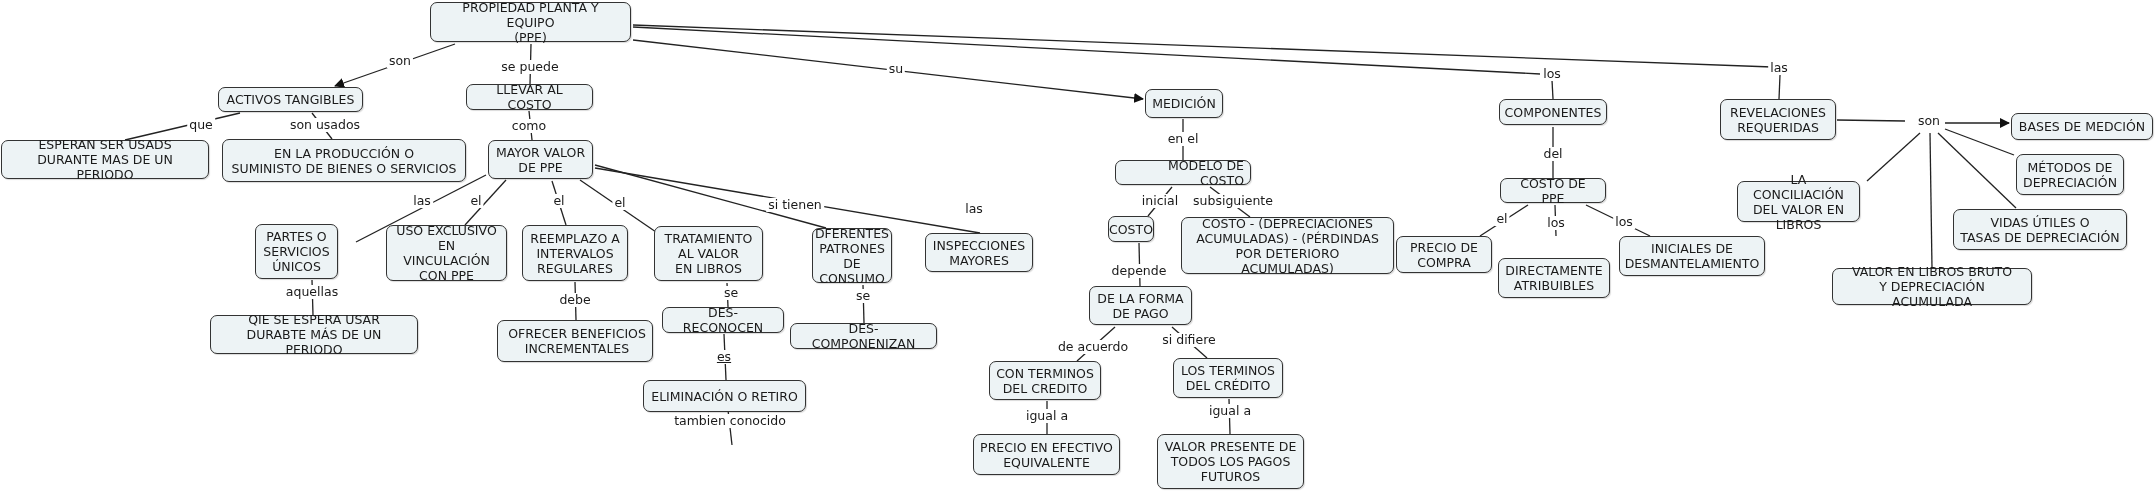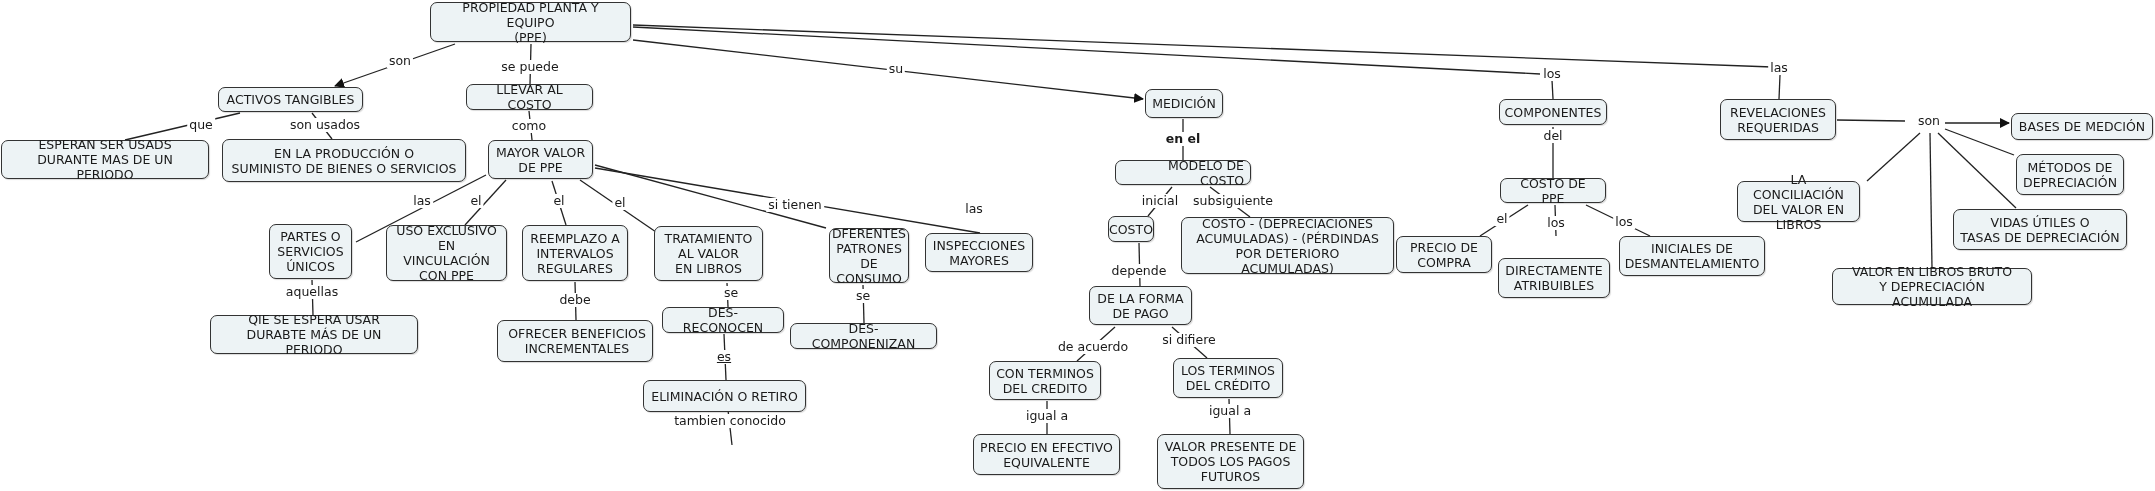--- a/index.html
+++ b/index.html
@@ -92,33 +92,33 @@
 <div class="node" style="left:430px;top:2px;width:201px;height:40px;">PROPIEDAD PLANTA Y EQUIPO
 (PPE)</div>
 <div class="node" style="left:218px;top:87px;width:145px;height:25px;">ACTIVOS TANGIBLES</div>
 <div class="node" style="left:466px;top:84px;width:127px;height:26px;">LLEVAR AL COSTO</div>
 <div class="node" style="left:1px;top:140px;width:208px;height:39px;">ESPERAN SER USADS
 DURANTE MAS DE UN PERIODO</div>
 <div class="node" style="left:222px;top:139px;width:244px;height:43px;">EN LA PRODUCCIÓN  O
 SUMINISTO DE BIENES O SERVICIOS</div>
 <div class="node" style="left:488px;top:140px;width:105px;height:39px;">MAYOR VALOR
 DE PPE</div>
-<div class="node" style="left:269px;top:224px;width:83px;height:55px;">PARTES  O
+<div class="node" style="left:255px;top:224px;width:83px;height:55px;">PARTES  O
 SERVICIOS
 ÚNICOS</div>
 <div class="node" style="left:386px;top:225px;width:121px;height:56px;">USO EXCLUSIVO
 EN VINCULACIÓN
 CON PPE</div>
 <div class="node" style="left:522px;top:225px;width:106px;height:56px;">REEMPLAZO A
 INTERVALOS
 REGULARES</div>
 <div class="node" style="left:654px;top:226px;width:109px;height:55px;">TRATAMIENTO
 AL VALOR
 EN LIBROS</div>
-<div class="node" style="left:812px;top:228px;width:80px;height:55px;margin-left:17px;">DFERENTES
+<div class="node" style="left:812px;top:228px;width:80px;height:55px;">DFERENTES
 PATRONES
 DE CONSUMO</div>
 <div class="node" style="left:925px;top:233px;width:108px;height:39px;">INSPECCIONES
 MAYORES</div>
 <div class="node" style="left:210px;top:315px;width:208px;height:39px;">QIE SE ESPERA USAR
 DURABTE MÁS DE UN PERIODO</div>
 <div class="node" style="left:497px;top:320px;width:156px;height:42px;padding-left:10px;">OFRECER BENEFICIOS
 INCREMENTALES</div>
 <div class="node" style="left:662px;top:307px;width:122px;height:26px;">DES-RECONOCEN</div>
 <div class="node" style="left:790px;top:323px;width:147px;height:26px;">DES-COMPONENIZAN</div>
@@ -174,25 +174,25 @@
 <span class="lbl" style="left:559px;top:201px;">el</span>
 <span class="lbl" style="left:620px;top:203px;">el</span>
 <span class="lbl" style="left:795px;top:205px;">si tienen</span>
 <span class="lbl" style="left:974px;top:209px;">las</span>
 <span class="lbl" style="left:312px;top:292px;">aquellas</span>
 <span class="lbl" style="left:575px;top:300px;">debe</span>
 <span class="lbl" style="left:731px;top:293px;">se</span>
 <span class="lbl" style="left:863px;top:296px;">se</span>
 <span class="lbl" style="left:724px;top:357px;text-decoration:underline;">es</span>
 <span class="lbl" style="left:730px;top:421px;">tambien conocido</span>
-<span class="lbl" style="left:1183px;top:139px;font-weight:bold;">en el</span>
+<span class="lbl" style="left:1183px;top:139px;">en el</span>
 <span class="lbl" style="left:1160px;top:201px;">inicial</span>
 <span class="lbl" style="left:1233px;top:201px;">subsiguiente</span>
 <span class="lbl" style="left:1139px;top:271px;">depende</span>
 <span class="lbl" style="left:1093px;top:347px;">de acuerdo</span>
 <span class="lbl" style="left:1189px;top:340px;">si difiere</span>
 <span class="lbl" style="left:1047px;top:416px;">igual a</span>
 <span class="lbl" style="left:1230px;top:411px;">igual a</span>
-<span class="lbl" style="left:1553px;top:136px;">del</span>
+<span class="lbl" style="left:1553px;top:154px;">del</span>
 <span class="lbl" style="left:1502px;top:219px;">el</span>
 <span class="lbl" style="left:1556px;top:223px;">los</span>
 <span class="lbl" style="left:1624px;top:222px;">los</span>
 <span class="lbl" style="left:1929px;top:121px;">son</span>
 
 </body></html>

